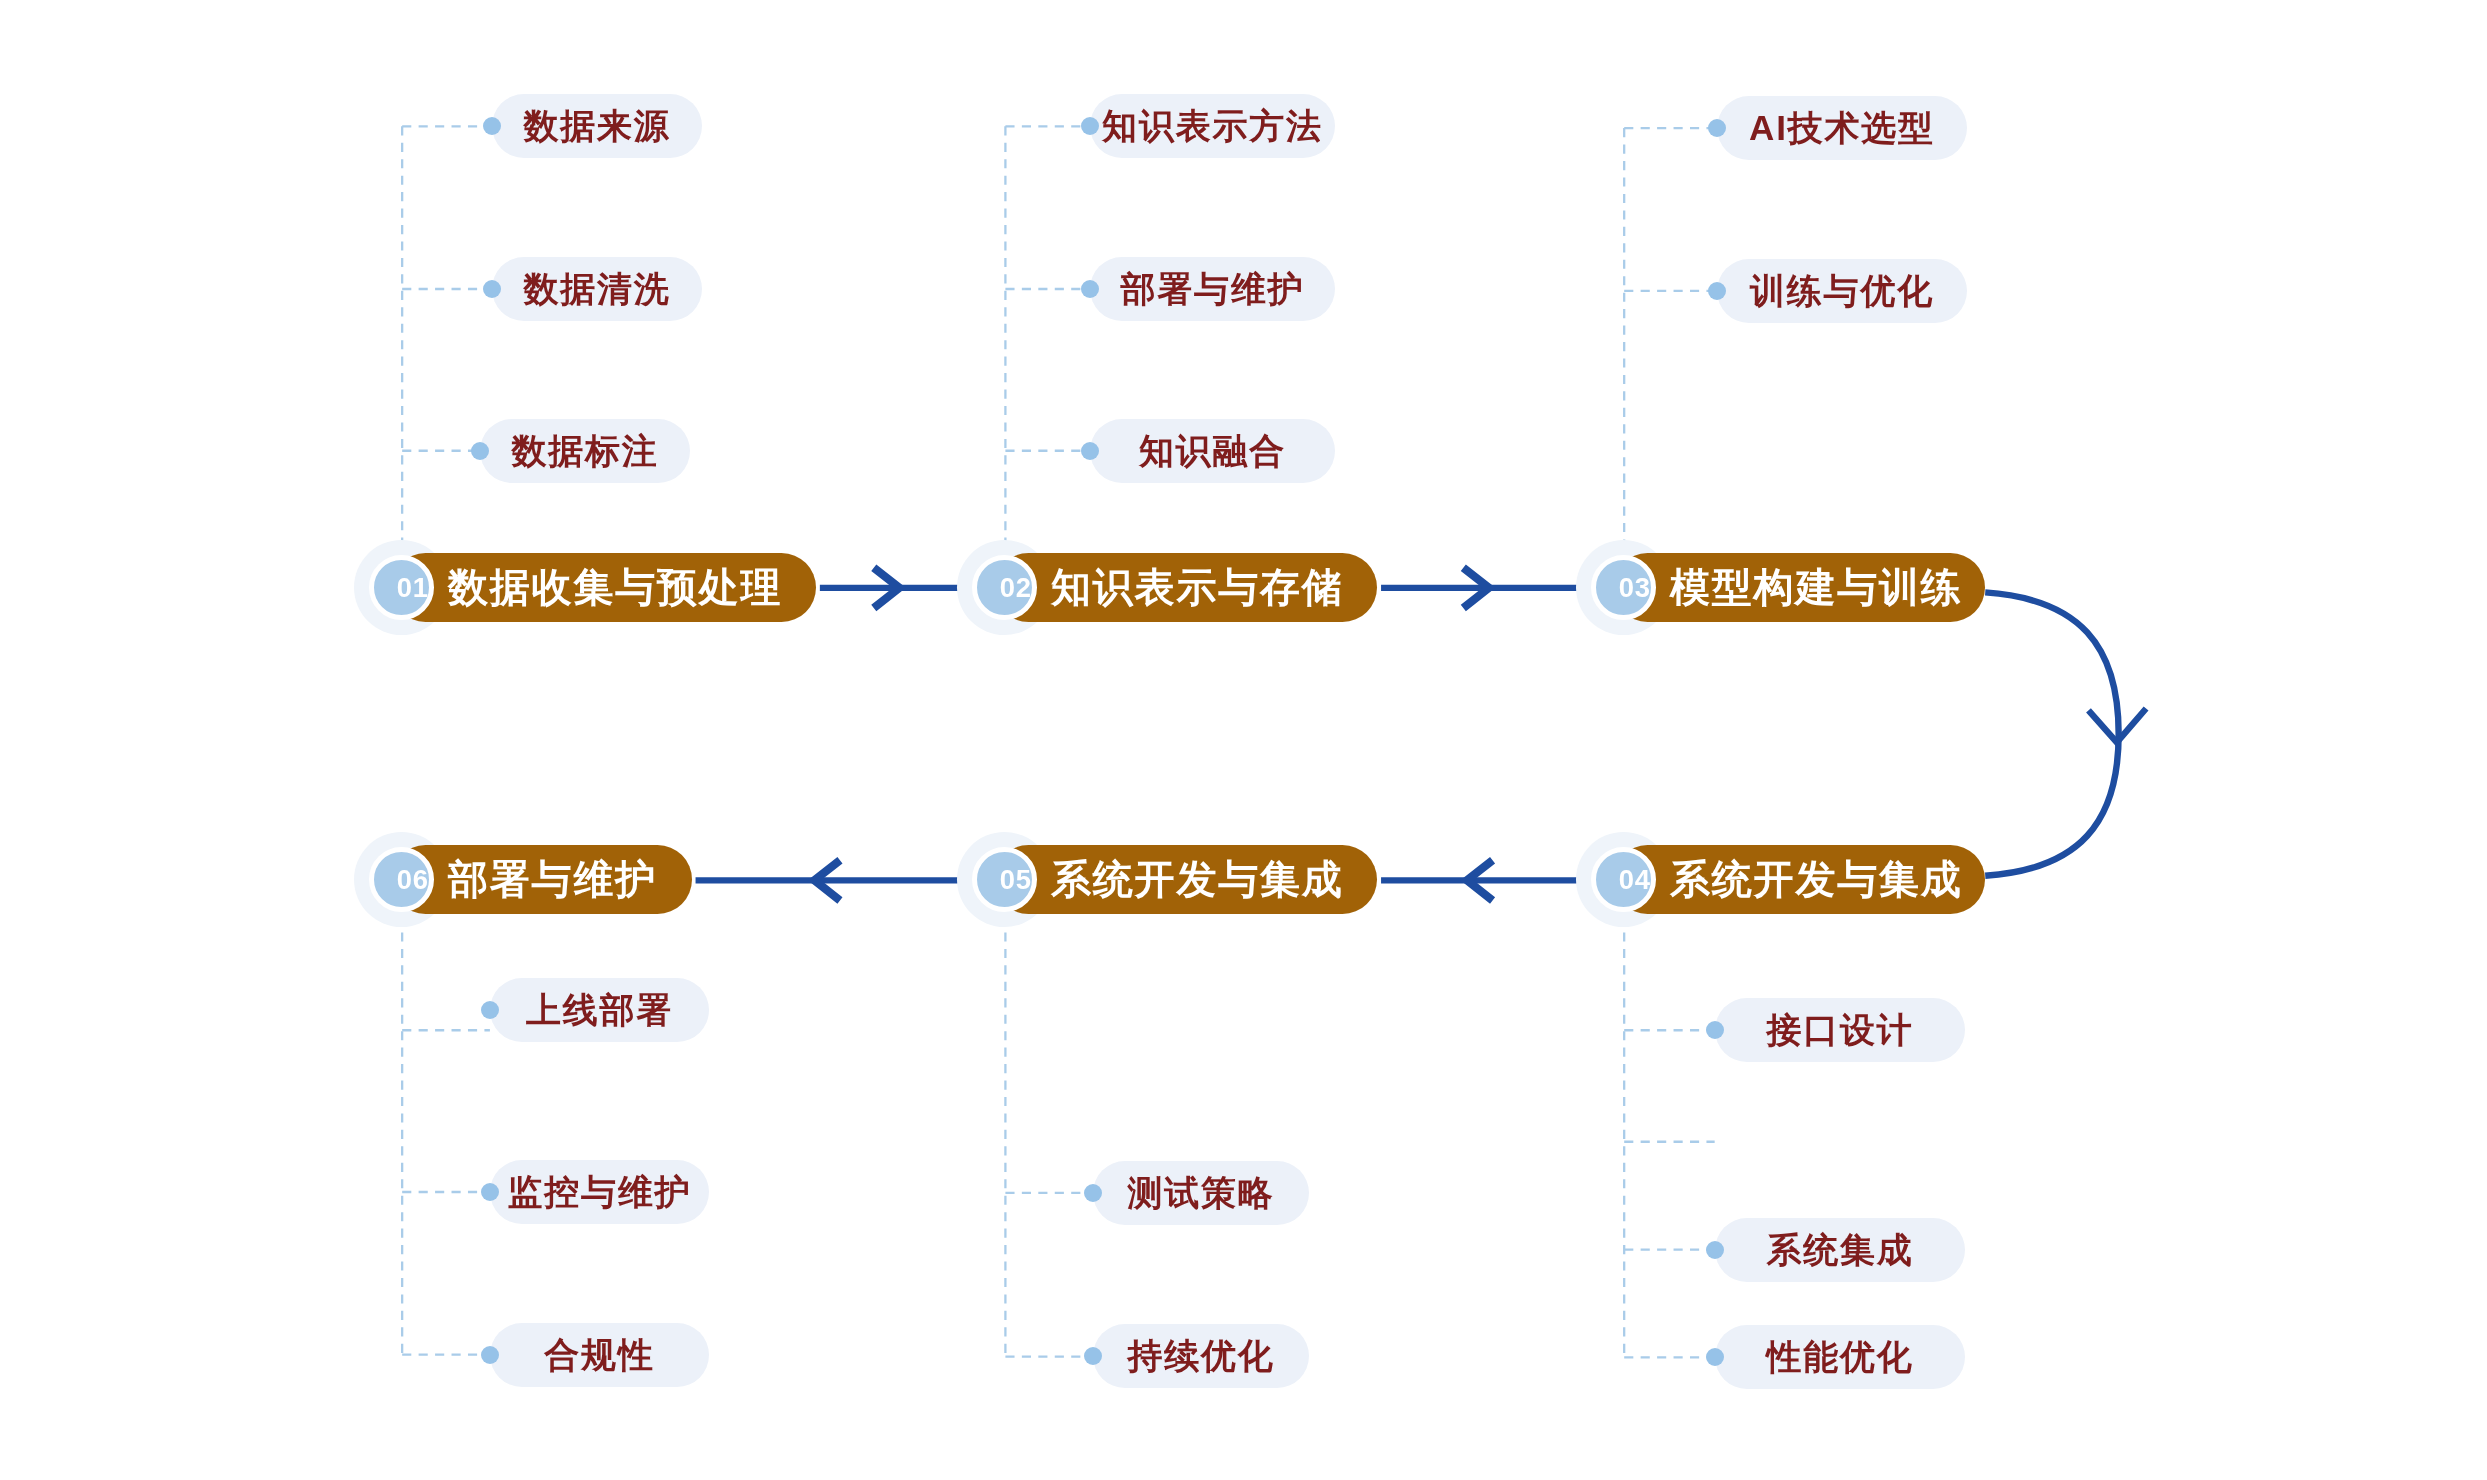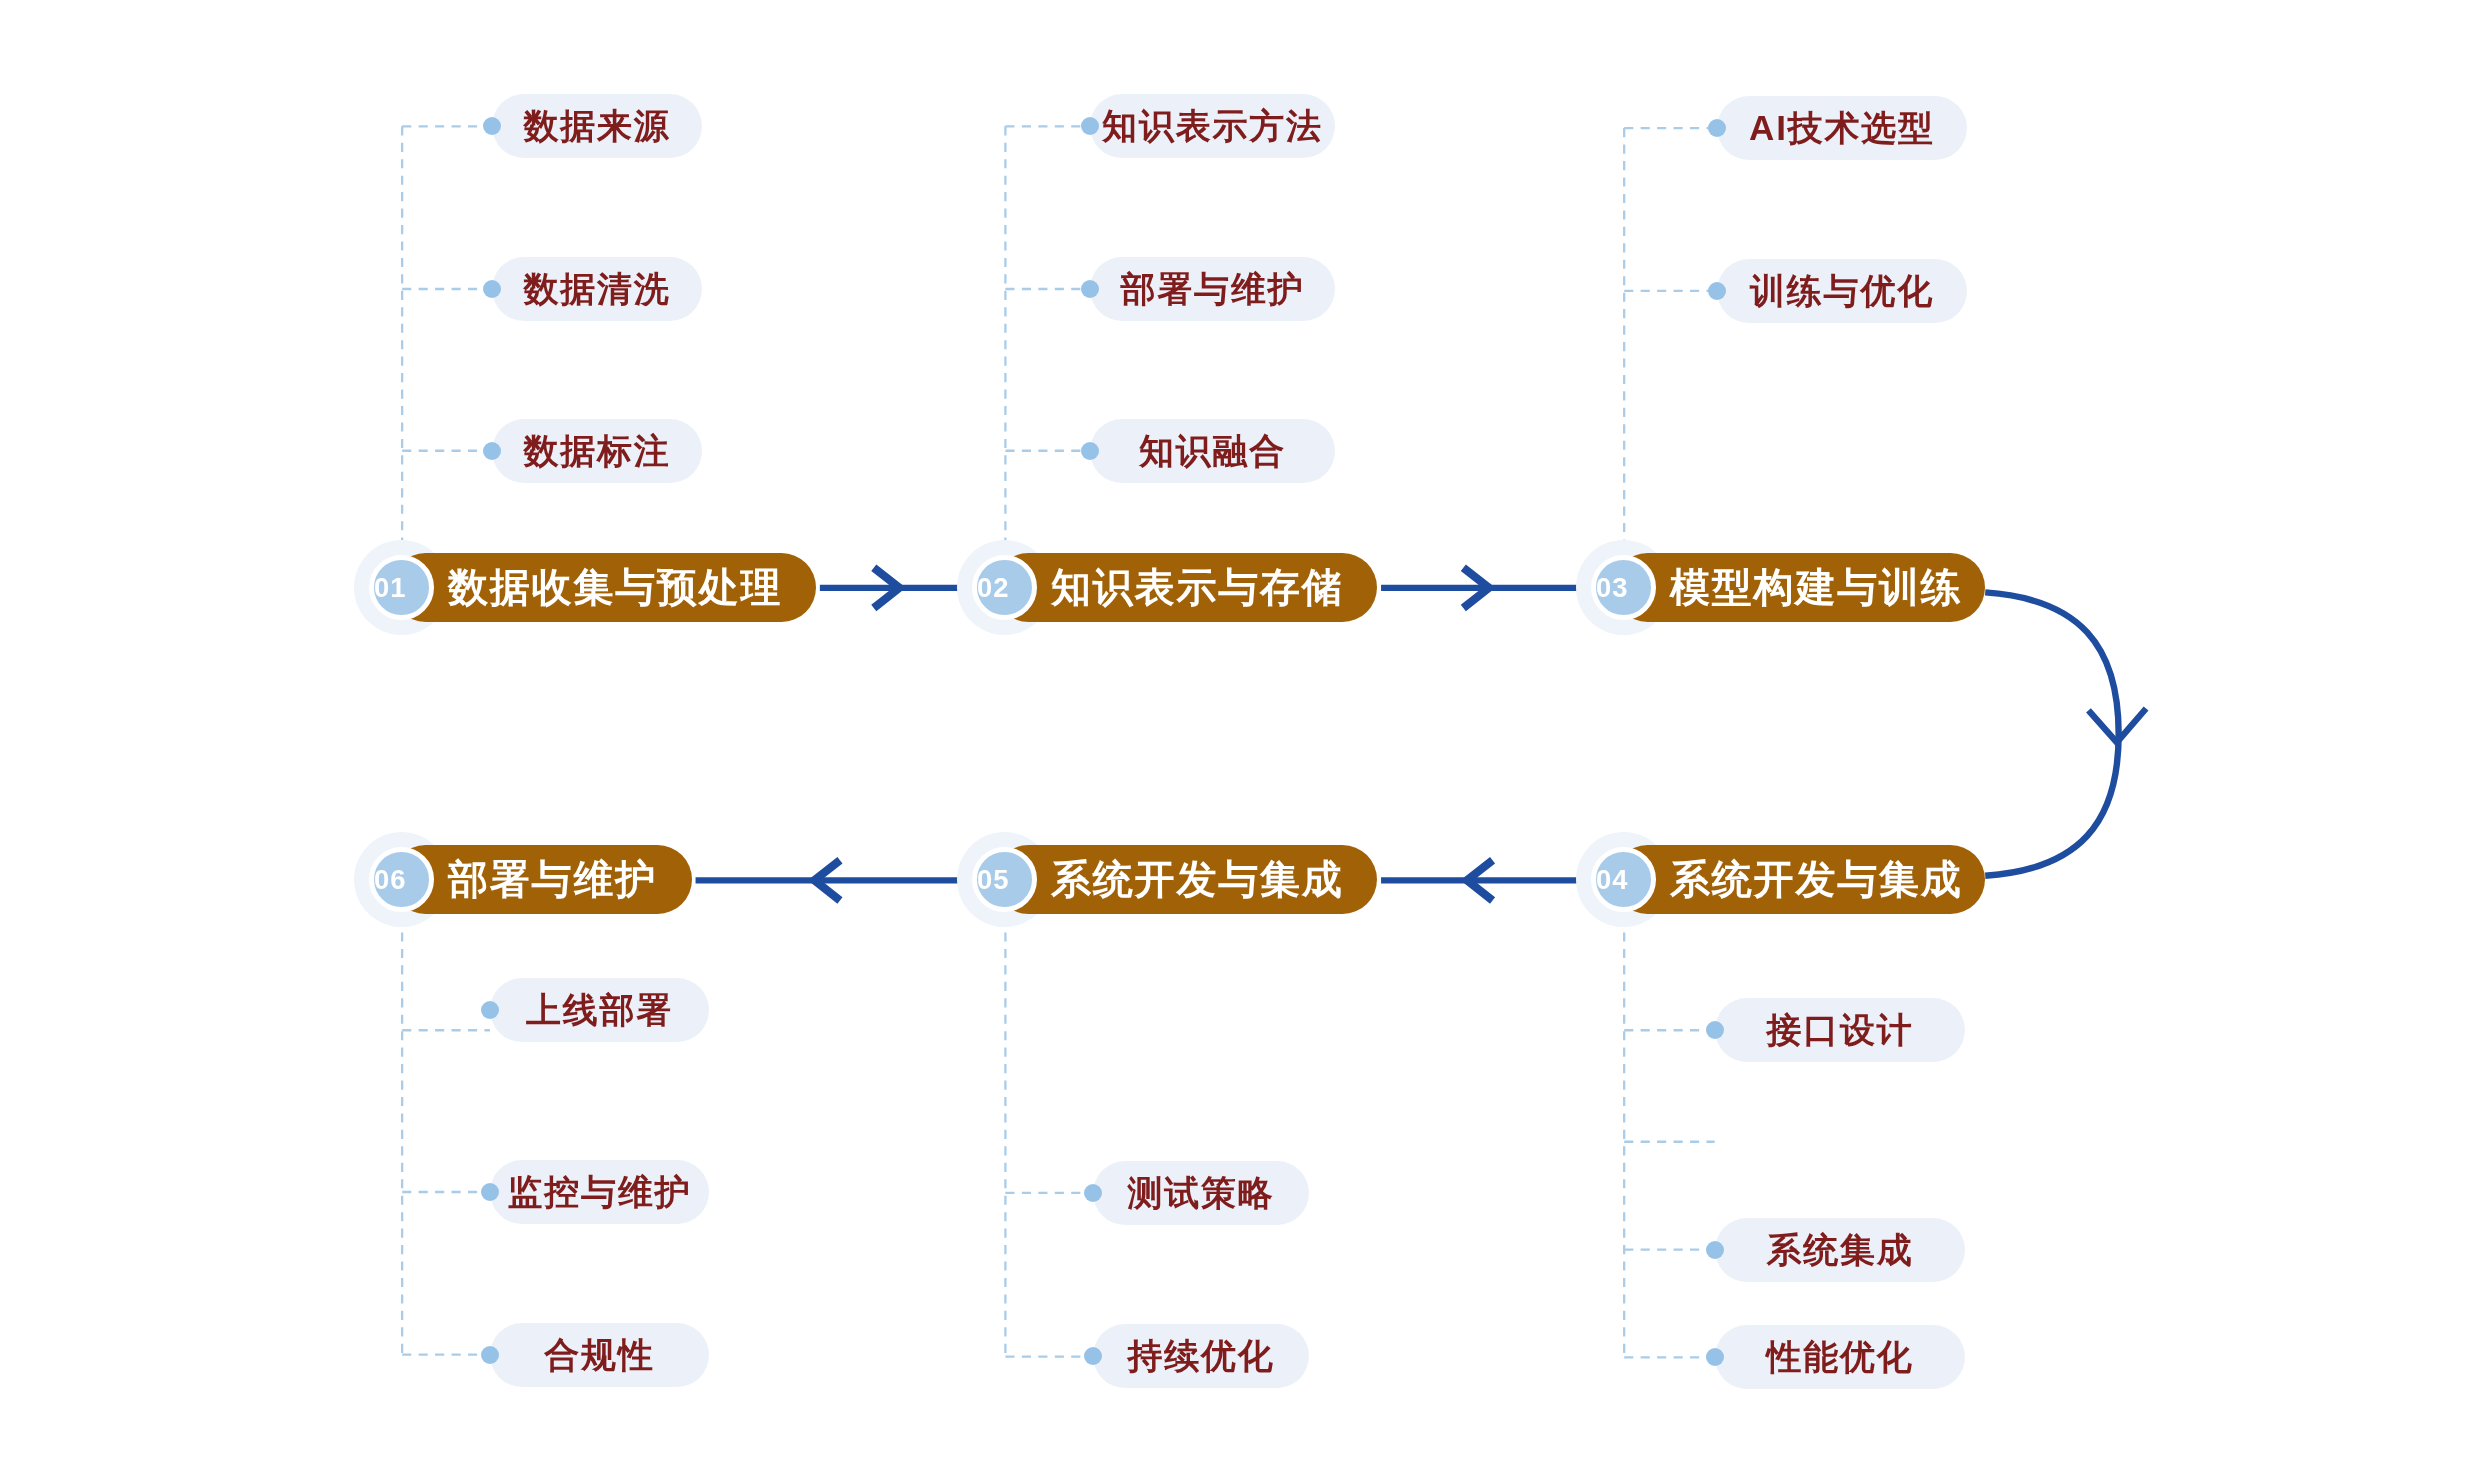--- a/index.html
+++ b/index.html
@@ -23,21 +23,21 @@
     box-sizing:border-box;border-radius:35px;
     background:#a16207;color:#ffffff;
     display:flex;align-items:center;
     padding-left:57px;padding-right:37px;
     font-size:40px;font-weight:700;letter-spacing:1.8px;white-space:nowrap;
     z-index:2;
   }
   .stage-badge{
     position:absolute;left:-33px;top:-33px;width:55px;height:55px;
     background:#A8CBE9;border:5.5px solid #ffffff;border-radius:50%;
-    display:flex;align-items:center;justify-content:flex-start;
+    display:flex;align-items:center;justify-content:flex-end;
     color:#ffffff;font-size:27.4px;font-weight:700;letter-spacing:0.9px;
     z-index:3;
   }
 
   
   .sub{
     position:absolute;height:64px;box-sizing:border-box;border-radius:32px;
     background:#ECF1F9;color:#7f1d1d;
     display:flex;align-items:center;justify-content:center;
     font-size:35px;font-weight:700;letter-spacing:1.8px;white-space:nowrap;
@@ -107,21 +107,21 @@
   </svg>
 
   <div class="sub" style="left:492px;top:94px;width:210px">
     <span class="dot"></span>
     <span>数据来源</span>
   </div>
   <div class="sub" style="left:492px;top:257px;width:210px">
     <span class="dot"></span>
     <span>数据清洗</span>
   </div>
-  <div class="sub" style="left:492px;top:419px;width:210px">
+  <div class="sub" style="left:480px;top:419px;width:210px">
     <span class="dot"></span>
     <span>数据标注</span>
   </div>
 
   <div class="sub" style="left:1090px;top:94px;width:245px">
     <span class="dot"></span>
     <span>知识表示方法</span>
   </div>
   <div class="sub" style="left:1090px;top:257px;width:245px">
     <span class="dot"></span>

